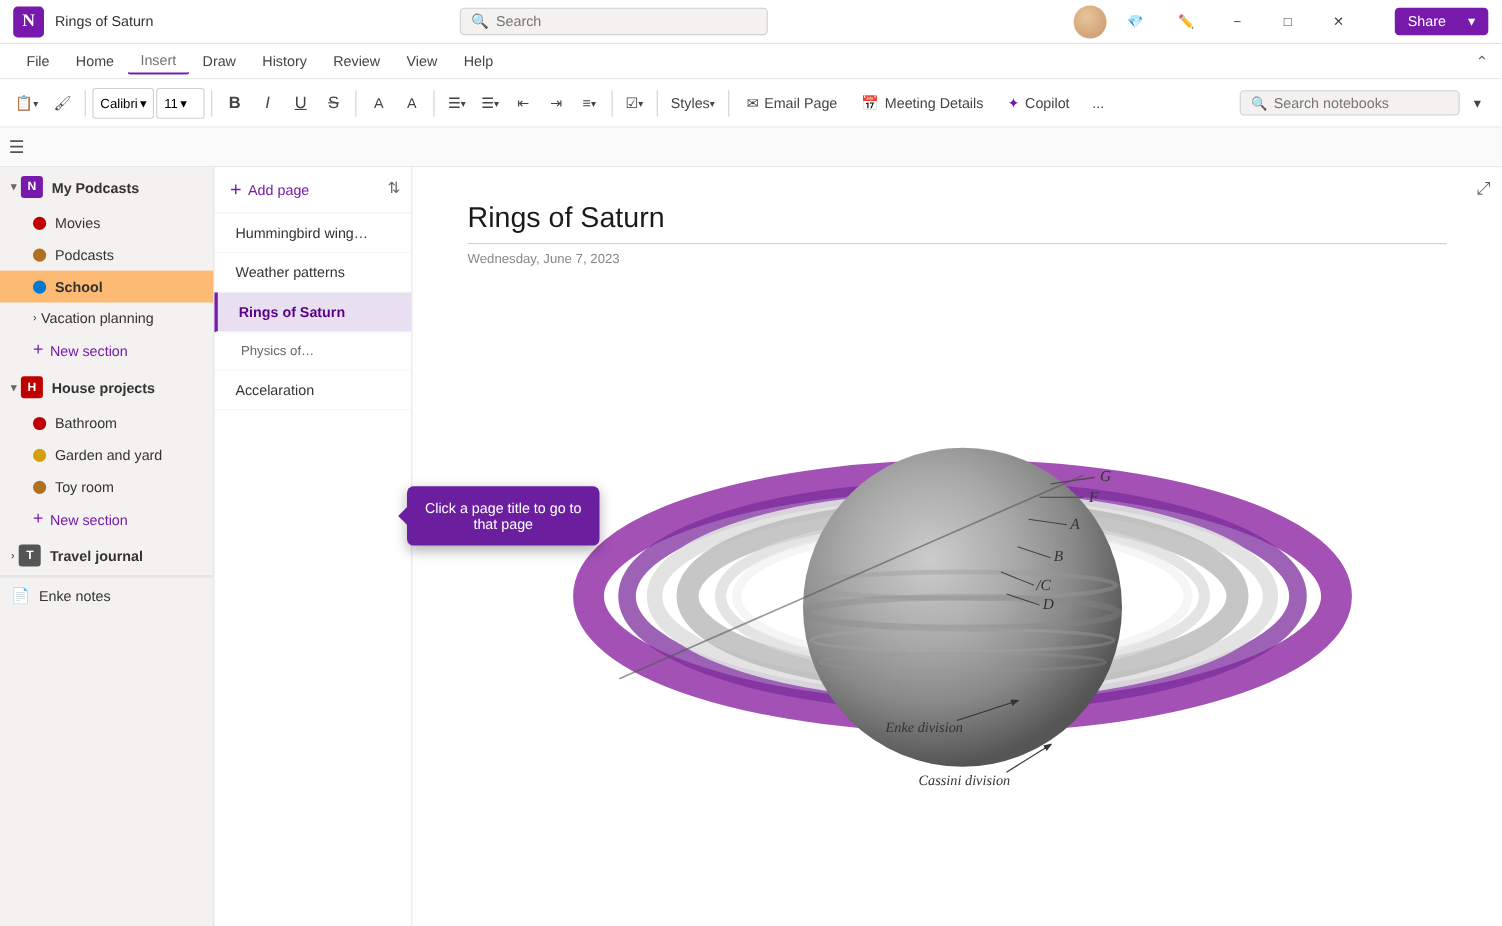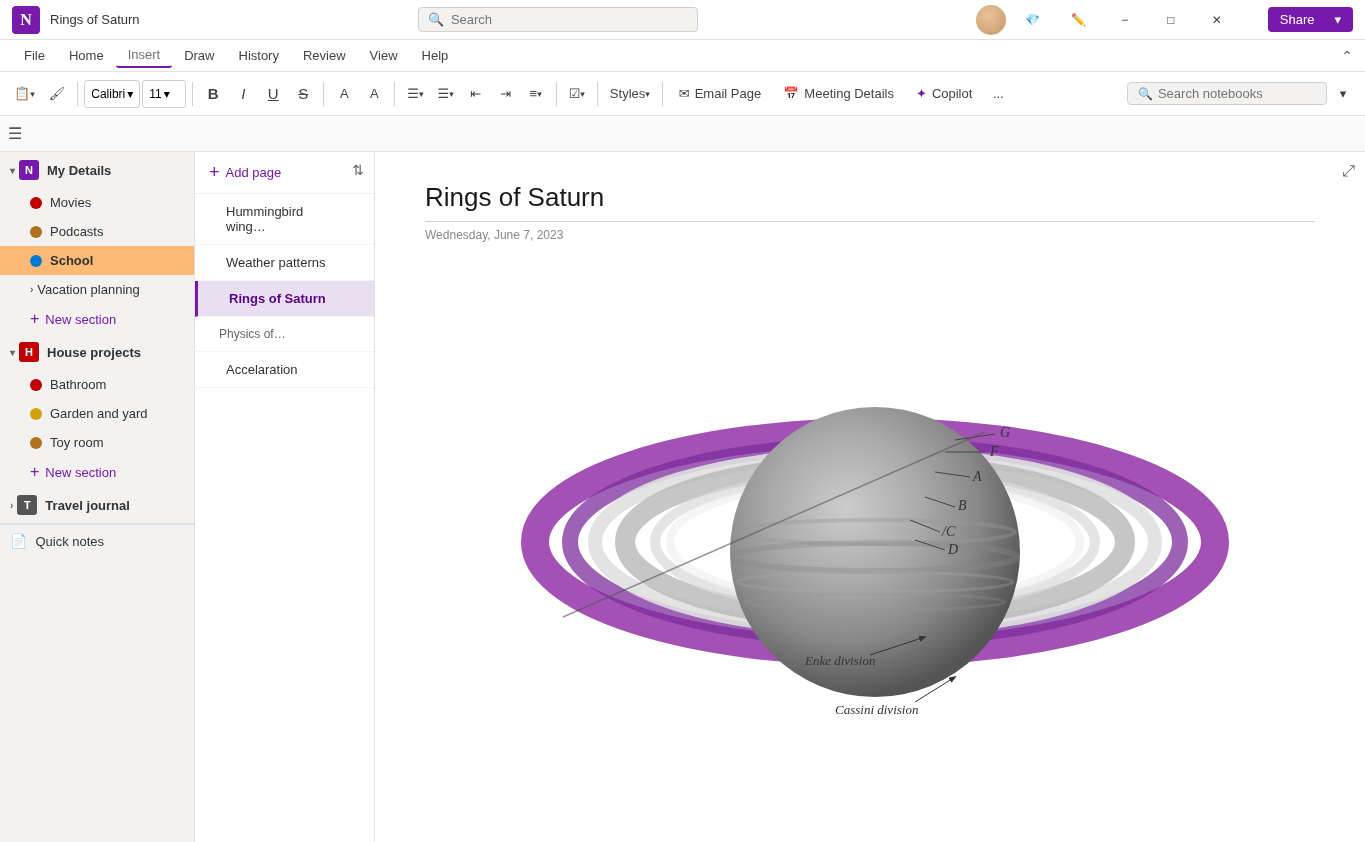--- a/index.html
+++ b/index.html
@@ -58,21 +58,21 @@
     .new-section { display: flex; align-items: center; padding: 6px 10px 6px 30px; color: #7719aa; font-size: 13px; cursor: pointer; }
     .expand-item { display: flex; align-items: center; padding: 7px 10px 7px 30px; cursor: pointer; font-size: 13px; color: #333; }
     .expand-chevron { font-size: 10px; margin-right: 4px; }
     .quick-notes { display: flex; align-items: center; padding: 8px 10px; cursor: pointer; font-size: 13px; color: #333; border-top: 1px solid #e0e0e0; margin-top: auto; }
     #sidebar-bottom { border-top: 1px solid #e0e0e0; background: #f3f2f1; }
 
     
     #pages-panel { width: 180px; background: #fff; border-right: 1px solid #e0e0e0; flex-shrink: 0; position: relative; }
     #add-page-btn { display: flex; align-items: center; gap: 6px; padding: 10px 14px; color: #7719aa; font-size: 13px; cursor: pointer; border-bottom: 1px solid #f0f0f0; }
     #sort-btn { position: absolute; right: 10px; top: 10px; color: #666; cursor: pointer; font-size: 14px; }
-    .page-item { padding: 10px 31px; cursor: pointer; font-size: 13px; color: #333; border-bottom: 1px solid #f5f5f5; }
+    .page-item { padding: 10px 19px; cursor: pointer; font-size: 13px; color: #333; border-bottom: 1px solid #f5f5f5; }
     .page-item.active { background: #e8e0f0; font-weight: 600; color: #5a0088; border-left: 3px solid #7719aa; }
     .page-item.sub { padding-left: 24px; font-size: 12px; color: #666; }
 
     
     #tooltip { position: absolute; left: 175px; top: 290px; background: #6b1f9e; color: white; padding: 12px 16px; border-radius: 6px; font-size: 13px; width: 175px; text-align: center; z-index: 100; box-shadow: 0 4px 12px rgba(0,0,0,0.3); }
     #tooltip::before { content: ''; position: absolute; left: -8px; top: 50%; transform: translateY(-50%); border: 8px solid transparent; border-right-color: #6b1f9e; border-left: none; }
 
     
     #content { flex: 1; background: #fff; overflow-y: auto; padding: 30px 50px; position: relative; }
     #page-title-display { font-size: 26px; font-weight: 300; color: #1a1a1a; margin-bottom: 6px; border-bottom: 1px solid #d0d0d0; padding-bottom: 8px; }
@@ -177,21 +177,21 @@
 </div>
 
 <div id="main">
 
   <div id="sidebar">
 
     <div class="notebook-group">
       <div class="notebook-header">
         <span class="nb-chevron">▾</span>
         <div class="nb-icon" style="background:#7719aa;">N</div>
-        <span>My Details</span>
+        <span>My Podcasts</span>
       </div>
       <div class="section-item">
         <div class="section-dot" style="background:#c00000;"></div>
         <span>Movies</span>
       </div>
       <div class="section-item">
         <div class="section-dot" style="background:#b07020;"></div>
         <span>Podcasts</span>
       </div>
       <div class="section-item active">
@@ -237,21 +237,21 @@
         <span class="nb-chevron">›</span>
         <div class="nb-icon" style="background:#555;">T</div>
         <span>Travel journal</span>
       </div>
     </div>
 
     <div style="flex:1;"></div>
     <div id="sidebar-bottom">
       <div class="quick-notes">
         <span style="margin-right:8px;font-size:14px;">📄</span>
-        <span>Quick notes</span>
+        <span>Enke notes</span>
       </div>
     </div>
   </div>
 
   <div id="pages-panel">
     <div id="add-page-btn">
       <span style="font-size:18px;font-weight:300;">+</span>
       <span>Add page</span>
     </div>
     <div id="sort-btn">⇅</div>
@@ -265,20 +265,23 @@
     <div class="page-item active">
       <span>Rings of Saturn</span>
     </div>
     <div class="page-item sub">
       <span>Physics of…</span>
     </div>
     <div class="page-item">
       <span>Accelaration</span>
     </div>
 
+    <div id="tooltip">
+      <span>Click a page title to go to that page</span>
+    </div>
   </div>
 
   <div id="content">
     <div id="expand-icon">⤢</div>
     <div id="page-title-display">Rings of Saturn</div>
     <div id="page-date">Wednesday, June 7, 2023</div>
 
     <div id="saturn-container">
       <svg id="saturn-svg" viewBox="0 0 750 480" xmlns="http://www.w3.org/2000/svg">
 

